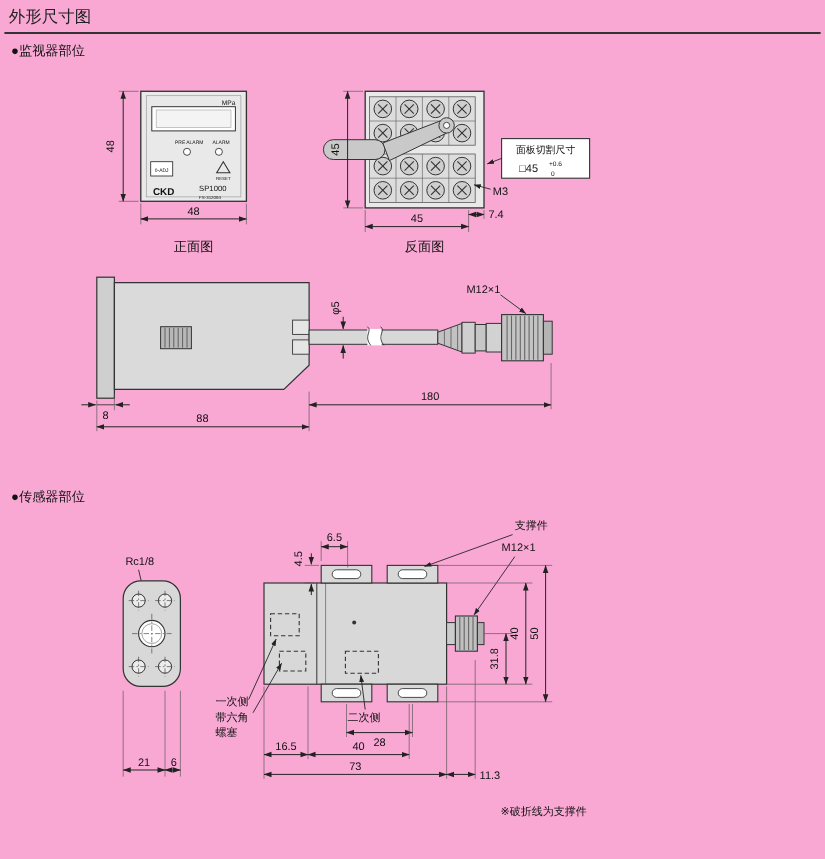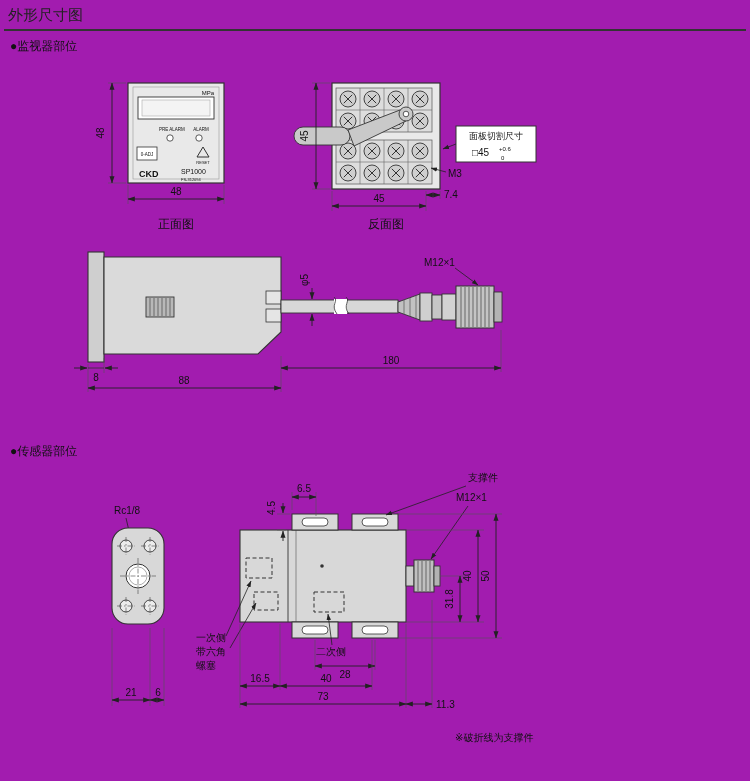--- a/index.html
+++ b/index.html
@@ -1,17 +1,17 @@
 <!DOCTYPE html>
 <html><head>
 <meta charset="utf-8">
 <style>
   html,body{margin:0;padding:0;background:#fff;}
   .page{
-    position:relative;width:750px;height:781px;background:#a21caf;overflow:hidden;
+    position:relative;width:750px;height:781px;background:#f9a8d4;overflow:hidden;
     font-family:"Liberation Sans","DejaVu Sans",sans-serif;
   }
   svg text{font-family:"Liberation Sans","DejaVu Sans",sans-serif;fill:#111;}
   .title{font-size:15px;fill:#222;}
   .section{font-size:12px;fill:#111;}
   .cap{font-size:12px;}
   .t10{font-size:10px;}
   .t9{font-size:9px;}
   .t7{font-size:7px;}
   .t6{font-size:6px;}

